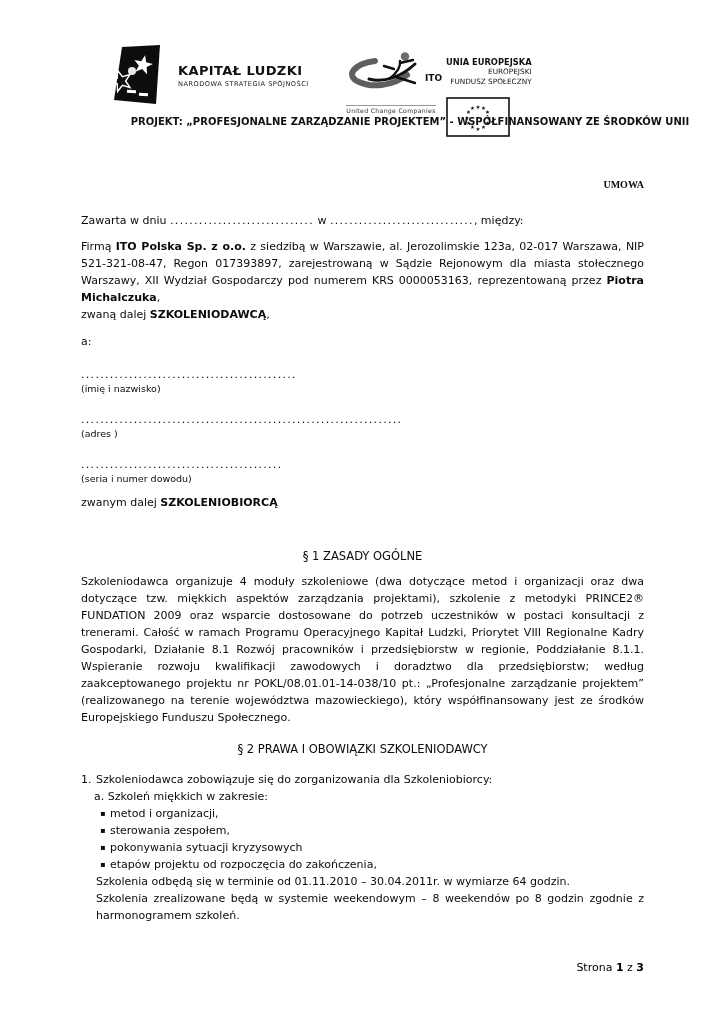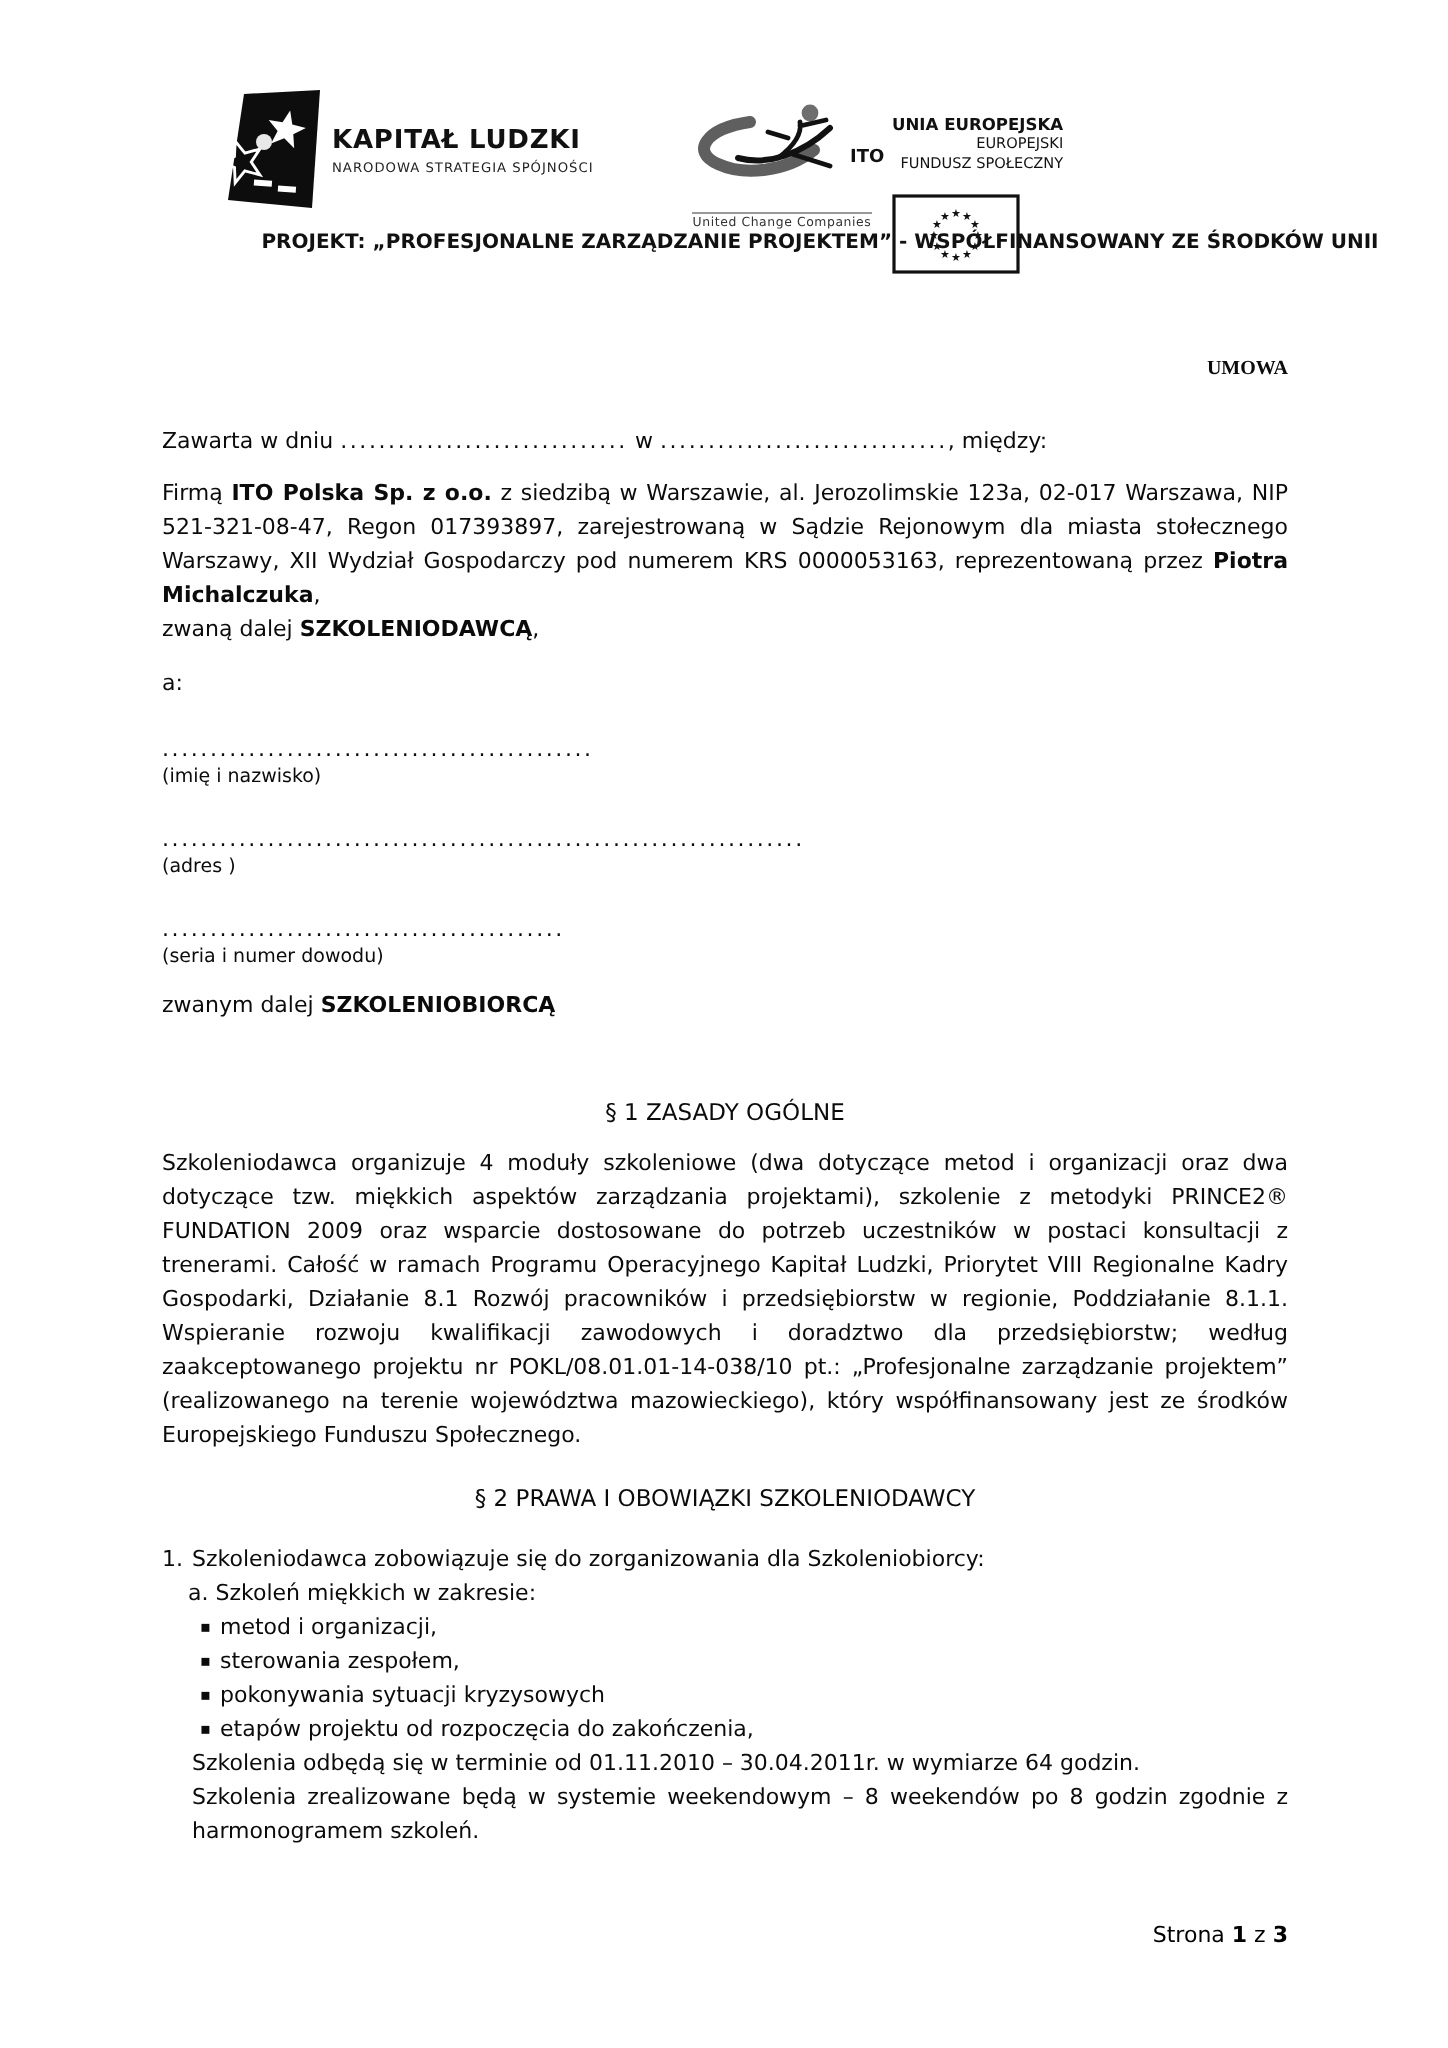--- a/index.html
+++ b/index.html
@@ -7,21 +7,21 @@
     position: relative;
     width: 724px;
     height: 1024px;
     background: #ffffff;
     color: #000;
     font-family: "DejaVu Sans", sans-serif;
     overflow: hidden;
   }
 
   
-  .logo-kl { position: absolute; left: 112px; top: 44px; display: flex; align-items: center; gap: 2px; }
+  .logo-kl { position: absolute; left: 112px; top: 44px; display: flex; align-items: center; gap: 14px; }
   .kl-title { font-size: 13px; font-weight: bold; letter-spacing: 0.4px; color: #111; }
   .kl-sub { font-size: 6.6px; letter-spacing: 0.5px; color: #222; margin-top: 2px; }
 
   .logo-ito { position: absolute; left: 335px; top: 50px; width: 112px; text-align: center; }
   .ito-tag { font-size: 6.2px; letter-spacing: 0.3px; color: #333; margin-top: 1px; border-top: 0.5px solid #999; padding-top: 1px; display: inline-block; }
 
   .logo-eu { position: absolute; left: 446px; top: 54px; display: flex; align-items: flex-start; gap: 10px; flex-direction: column; }
   .eu-text { text-align: right; line-height: 10px; padding-top: 3px; }
   .eu-title { font-size: 8.3px; font-weight: bold; color: #111; }
   .eu-line { font-size: 7.3px; color: #111; }

